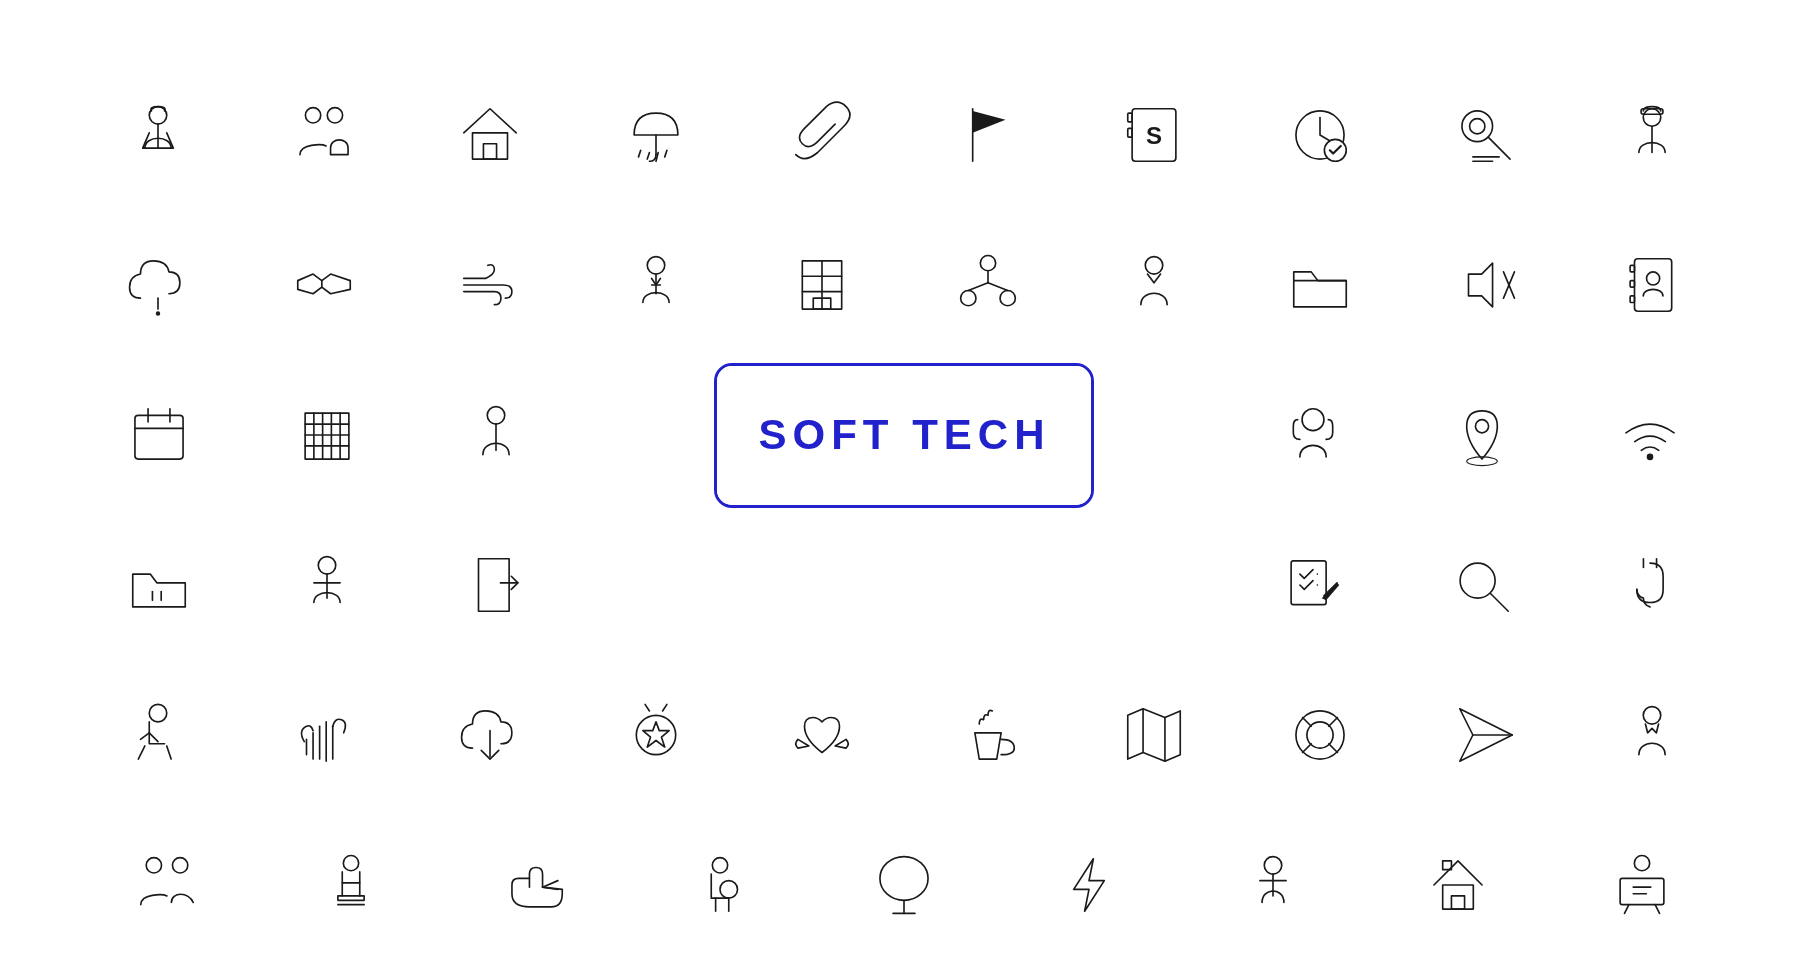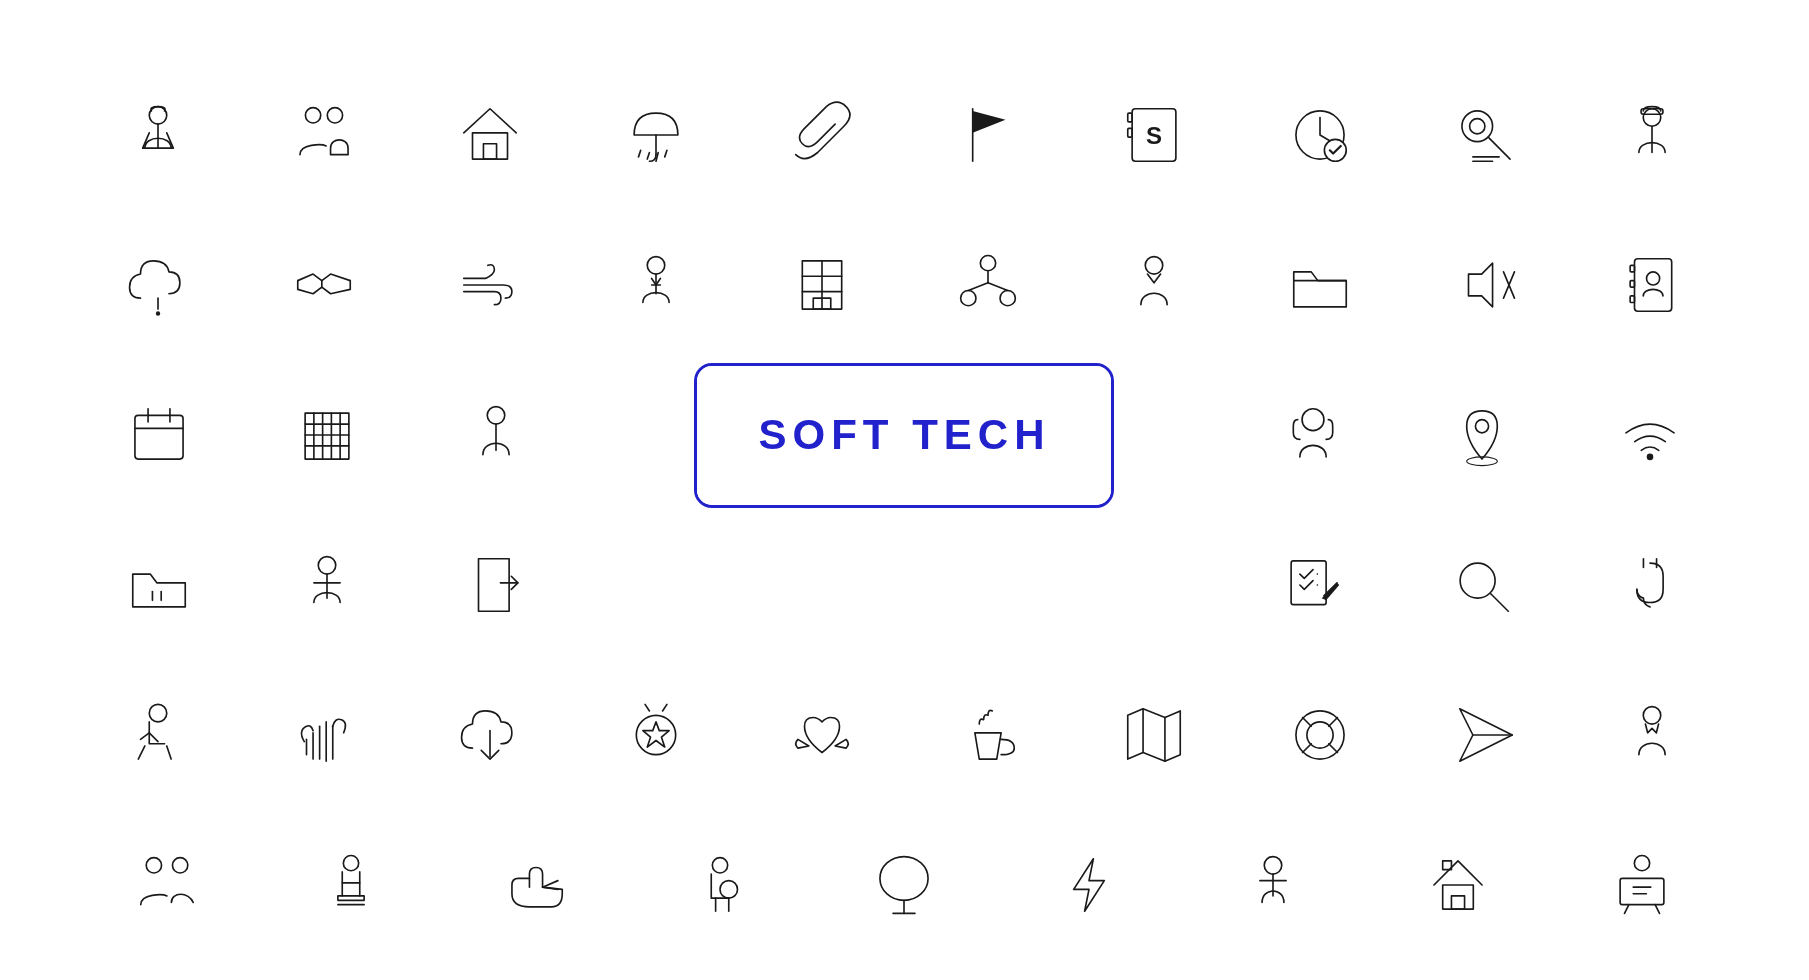--- a/index.html
+++ b/index.html
@@ -34,21 +34,21 @@
       height: 70px;
     }
     
     .center-badge {
       display: flex;
       flex-direction: column;
       justify-content: center;
       border: 3px solid #2222CC;
       border-radius: 18px;
       overflow: hidden;
-      width: 420px;
+      width: 380px;
       height: 145px;
       background: white;
     }
     .badge-top {
       background: white;
       width: 100%;
       flex: 1;
       display: flex;
       align-items: center;
       justify-content: center;

